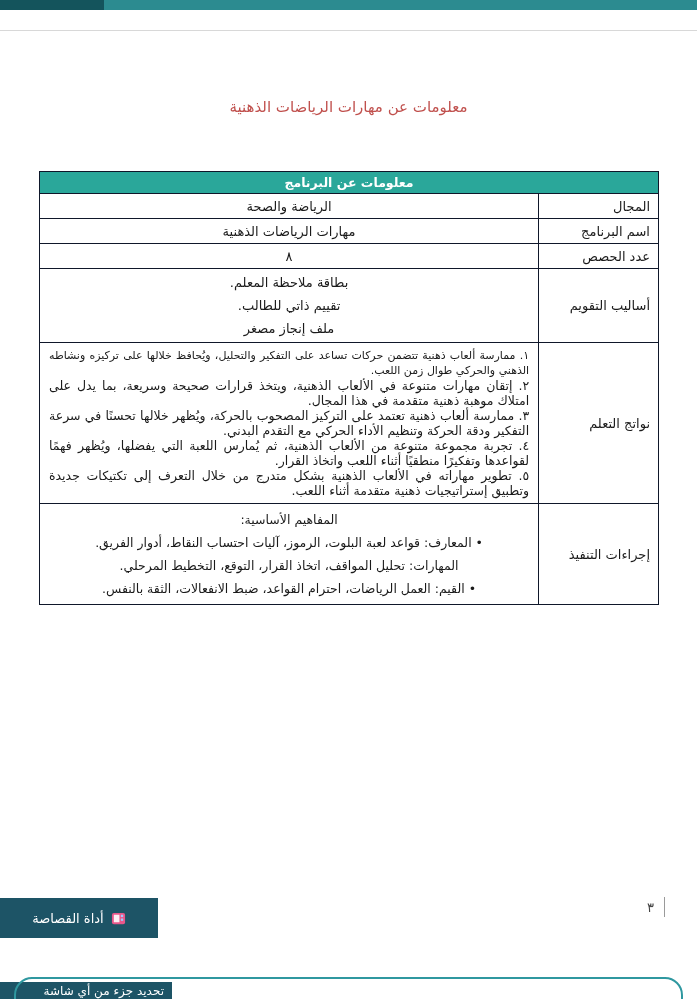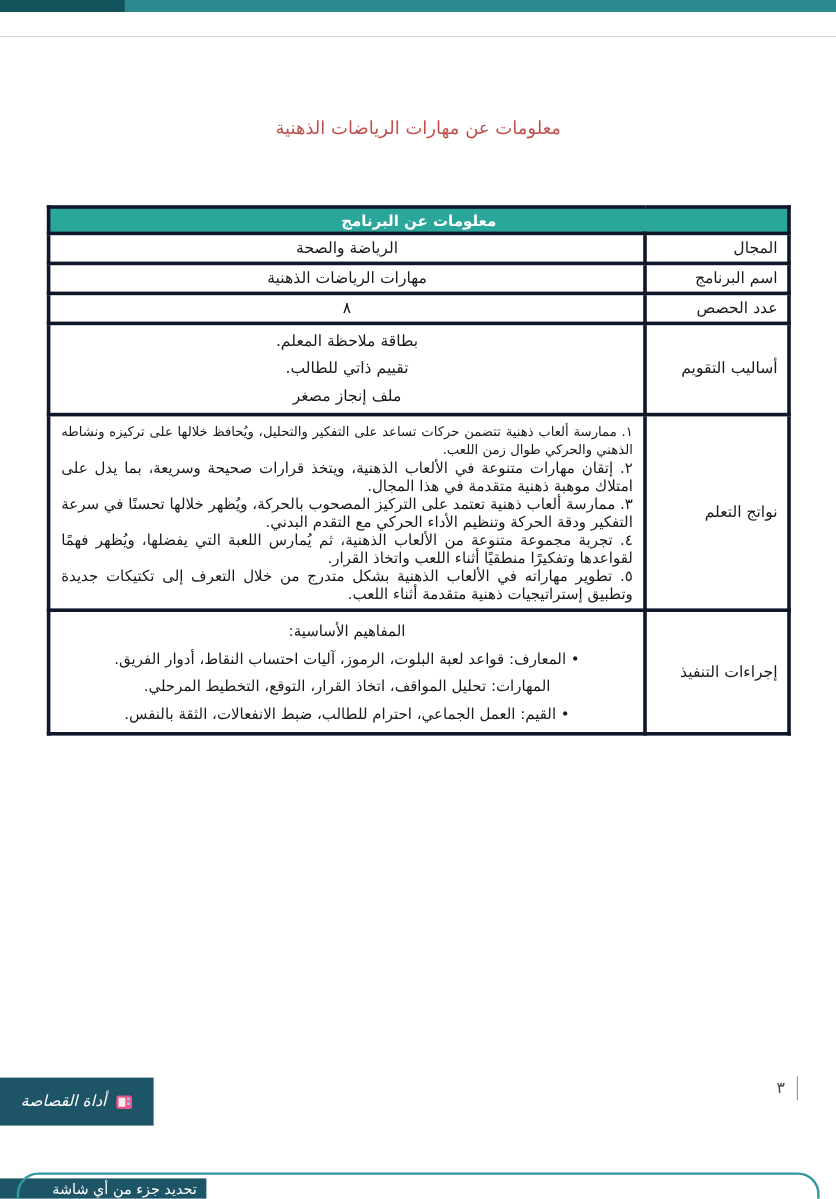--- a/index.html
+++ b/index.html
@@ -19,21 +19,21 @@
 
   
   .title {
     position:absolute; top:98px; left:0; right:0;
     text-align:center; font-size:15px; font-weight:normal; color:#c0504d;
   }
 
   
   .table-wrap { position:absolute; top:171px; right:38px; width:620px; }
   table.info-table { border-collapse:collapse; width:620px; direction:rtl; }
-  table.info-table td { border:3px solid #0f172a; }
+  table.info-table td { border:1px solid #0f172a; }
   .thead-cell {
     background:#2aa79a; color:#ffffff; font-weight:bold;
     text-align:center; font-size:12.5px; height:22px; padding:1px 4px;
   }
   .label-cell {
     width:120px; text-align:right; padding:2px 8px;
     font-size:13px; vertical-align:middle; background:#ffffff;
   }
   .value-cell { width:500px; font-size:13px; padding:2px 9px; vertical-align:middle; }
   .center { text-align:center; }
@@ -49,24 +49,24 @@
   
   .pageno {
     position:absolute; top:897px; right:32px;
     display:flex; direction:ltr; align-items:center; gap:10px;
   }
   .pageno .num { font-size:13px; color:#444; }
   .pageno .bar { width:1px; height:20px; background:#9a9a9a; }
 
   
   .tooltip {
-    position:absolute; left:0; top:898px; width:128px; height:40px;
+    position:absolute; left:0; top:898px; width:158px; height:40px;
     background:#1d5466; color:#ffffff;
     display:flex; align-items:center; justify-content:center; gap:7px;
-    font-size:13px; z-index:4;font-style:italic;
+    font-size:13px; z-index:4;
   }
   .tip-icon { display:inline-flex; align-items:center; }
 
   
   .tooltip-desc {
     position:absolute; left:0; top:982px; width:172px; height:17px;
     background:#1d5466; color:#ffffff; font-size:12px;
     padding:2px 8px 0 8px; overflow:hidden; z-index:2; text-align:right;
   }
   .bottom-window {
@@ -126,21 +126,21 @@
         <div class="outcome">٥. تطوير مهاراته في الألعاب الذهنية بشكل متدرج من خلال التعرف إلى تكتيكات جديدة وتطبيق إستراتيجيات ذهنية متقدمة أثناء اللعب.</div>
       </td>
     </tr>
 
     <tr>
       <td class="label-cell">إجراءات التنفيذ</td>
       <td class="value-cell procedures">
         <div>المفاهيم الأساسية:</div>
         <div>• المعارف: قواعد لعبة البلوت، الرموز، آليات احتساب النقاط، أدوار الفريق.</div>
         <div>المهارات: تحليل المواقف، اتخاذ القرار، التوقع، التخطيط المرحلي.</div>
-        <div>• القيم: العمل الجماعي، احترام للطالب، ضبط الانفعالات، الثقة بالنفس.</div>
+        <div>• القيم: العمل الرياضات، احترام القواعد، ضبط الانفعالات، الثقة بالنفس.</div>
       </td>
     </tr>
   </tbody>
     </table>
 </div>
 
 <div class="pageno">
   <span class="num">٣</span>
   <span class="bar"></span>
 </div>

